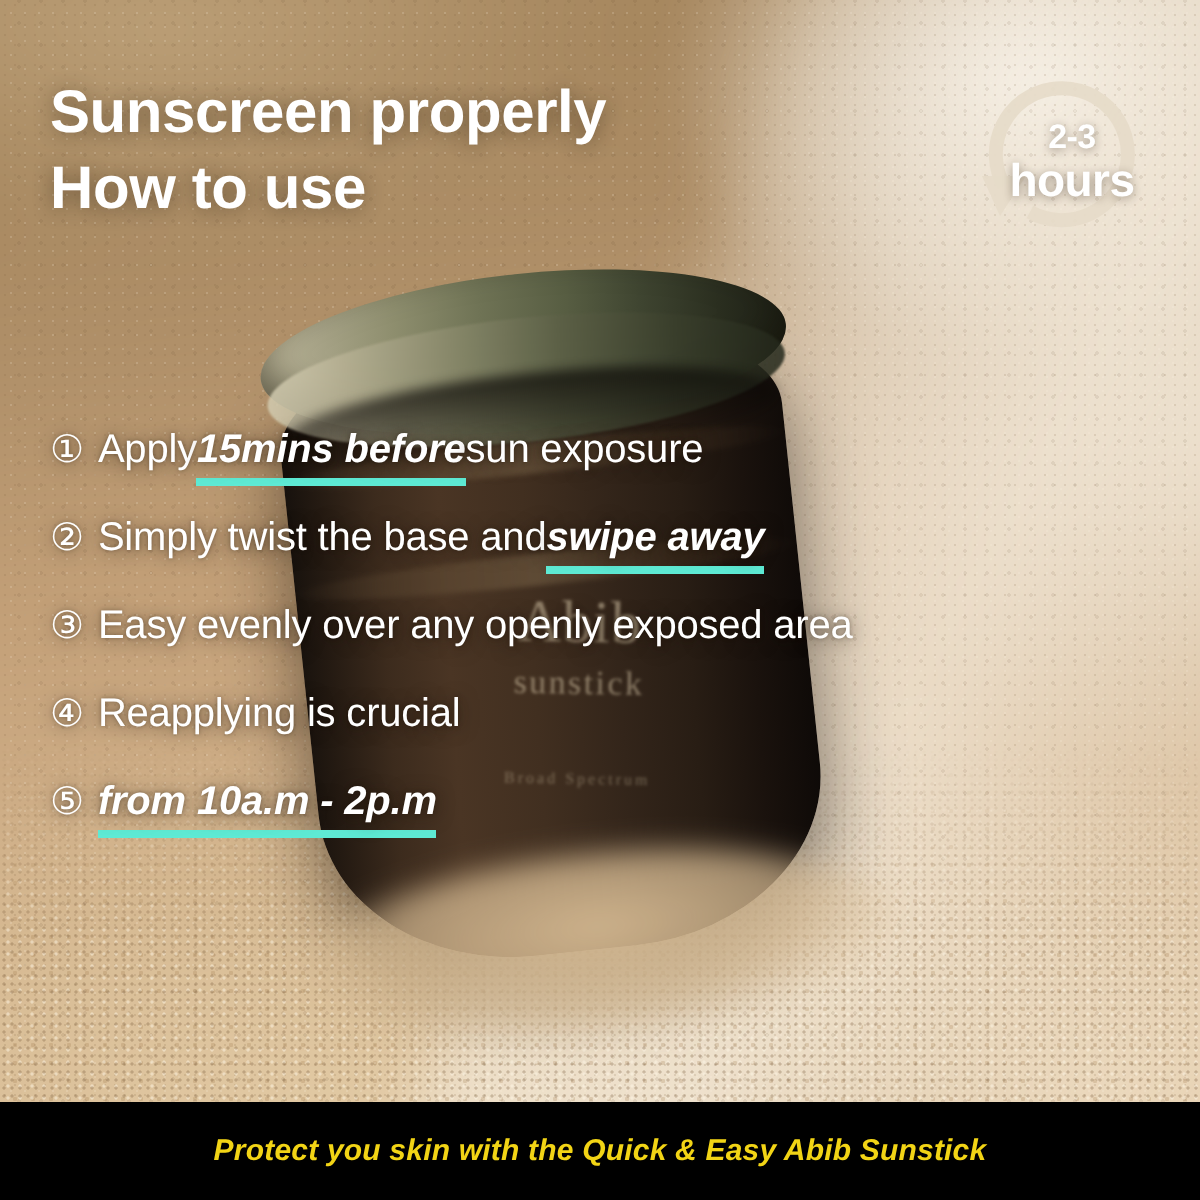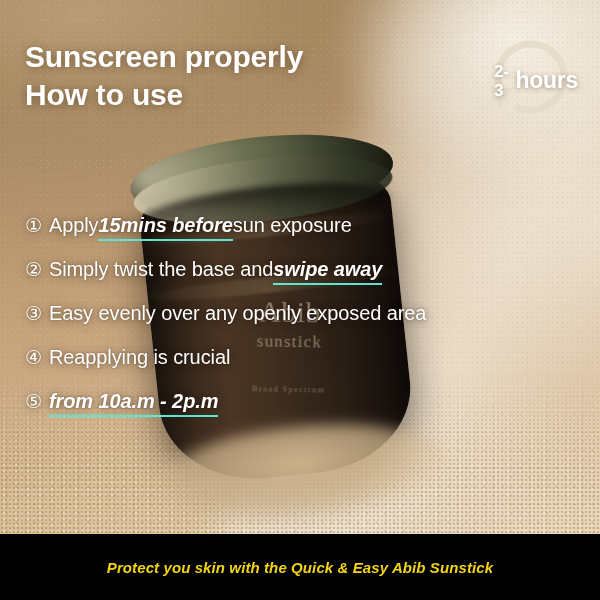--- a/index.html
+++ b/index.html
@@ -178,20 +178,21 @@
     left: 488px;
     top: 36px;
     width: 90px;
     height: 90px;
   }
   .badge svg { position: absolute; inset: 0; }
   .badge-text {
     position: absolute;
     inset: 0;
     display: flex;
+    flex-direction: column;
     align-items: center;
     justify-content: center;
     color: #ffffff;
     font-weight: bold;
     line-height: 1.12;
     text-shadow: 0 1px 5px rgba(40,26,12,0.4);
     padding-left: 6px;
   }
   .badge-text .l1 { font-size: 17px; letter-spacing: -0.3px; }
   .badge-text .l2 { font-size: 23px; letter-spacing: -0.3px; }
@@ -215,31 +216,31 @@
   }
   .step .num {
     font-size: 19px;
     margin-right: 7px;
     line-height: 1;
   }
   .step .plain { font-weight: normal; }
   .em {
     font-weight: bold;
     font-style: italic;
-    border-bottom: 2px solid #5eead4;
+    border-bottom: 4px solid #5eead4;
     padding-bottom: 2px;
   }
 
   
   .footer {
     position: absolute;
     left: 0;
     right: 0;
     bottom: 0;
-    height: 66px;
+    height: 49px;
     background: #000000;
     display: flex;
     align-items: center;
     justify-content: center;
   }
   .footer-text {
     color: #f2d415;
     font-size: 15px;
     font-weight: bold;
     font-style: italic;

